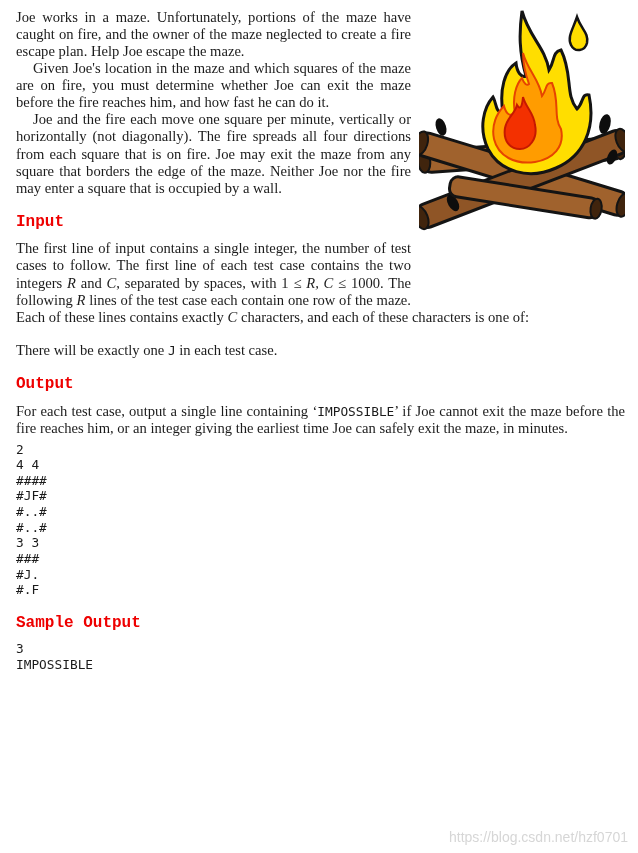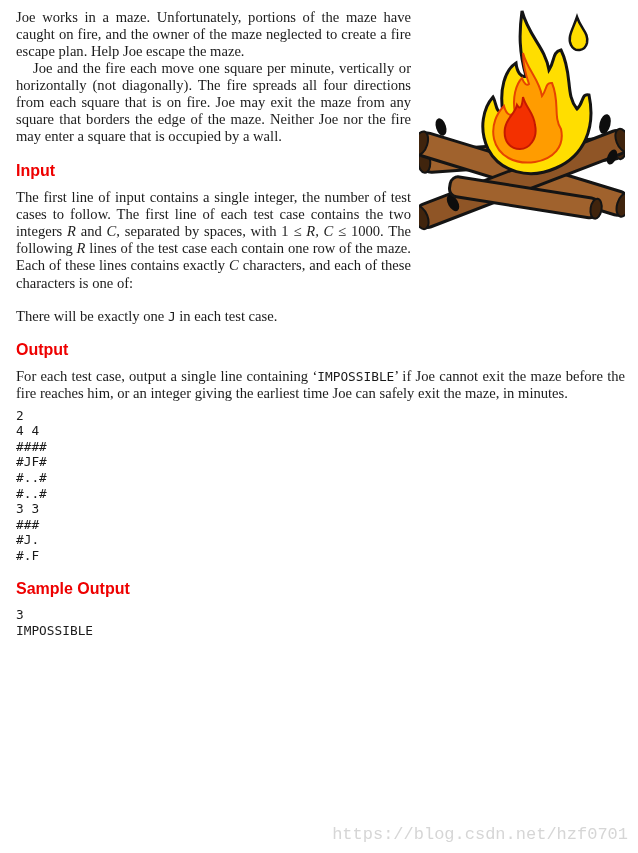--- a/index.html
+++ b/index.html
@@ -18,21 +18,21 @@
     border-radius:13px;
   }
   .fire-figure {
     float:right;
     width:206px; height:238px;
     margin:-2px 0 50px 8px;
   }
   p.para { text-align:justify; }
   p.indent { text-indent:17px; }
   h2.sec {
-    font-family:Liberation Sans, sans-serif;
+    font-family:Liberation Mono, monospace;
     font-weight:bold;
     font-size:16px;
     color:var(--heading-color, #ee0000);
     margin:16px 0 9px 0;
   }
   .tt { font-family:"DejaVu Sans Mono", monospace; font-size:12.8px; }
   .i  { font-style:italic; }
   ul.opts { list-style:none; margin:11px 0 2px 30px; }
   ul.opts li { margin-bottom:9px; }
   ul.opts li::before { content:"\2022"; display:inline-block; width:14px; }
@@ -40,22 +40,22 @@
   pre.code {
     font-family:"DejaVu Sans Mono", monospace;
     font-size:12.8px;
     line-height:1.22;
     margin:5px 0 0 0;
     white-space:pre;
   }
   .watermark {
     position:absolute;
     right:10px; bottom:8px;
-    font-family:Liberation Mono, monospace;
-    font-size:17px;
+    font-family:Liberation Sans, sans-serif;
+    font-size:14px;
     color:var(--watermark-color, #d6d6d6);
   }
 </style>
 </head>
 <body>
 
 <div class="page">
 
   <figure class="fire-figure">
     <svg width="206" height="238" viewBox="0 0 206 238">
@@ -91,20 +91,21 @@
       <path d="M104,90 C107,101 115,106 116,118 C119,132 110,142 101,142 C91,142 84,134 86,121 C88,110 96,107 98,98 C101,103 103,101 104,90 Z" fill="#F33000" stroke="#C61800" stroke-width="2"></path>
 
       <g transform="rotate(9 103 190)">
         <rect x="30" y="180" width="150" height="20" rx="8" fill="#A0622D" stroke="#141414" stroke-width="3"></rect>
         <ellipse cx="178" cy="190" rx="5.5" ry="10" fill="#40240D" stroke="#141414" stroke-width="2"></ellipse>
       </g>
     </svg>
   </figure>
 
   <p class="para">Joe works in a maze.  Unfortunately, portions of the maze have caught on fire, and the owner of the maze neglected to create a fire escape plan. Help Joe escape the maze.</p>
+  <p class="para indent">Given Joe's location in the maze and which squares of the maze are on fire, you must determine whether Joe can exit the maze before the fire reaches him, and how fast he can do it.</p>
   <p class="para indent">Joe and the fire each move one square per minute, vertically or horizontally (not diagonally).  The fire spreads all four directions from each square that is on fire.  Joe may exit the maze from any square that borders the edge of the maze.  Neither Joe nor the fire may enter a square that is occupied by a wall.</p>
 
   <h2 class="sec">Input</h2>
   <p class="para"><span>The first line of input contains a single integer, the number of test cases to follow.  The first line of each test case contains the two integers </span><span class="i">R</span><span> and </span><span class="i">C</span><span>, separated by spaces, with 1 ≤ </span><span class="i">R, C</span><span> ≤ 1000. The following </span><span class="i">R</span><span> lines of the test case each contain one row of the maze. Each of these lines contains exactly </span><span class="i">C</span><span> characters, and each of these characters is one of:</span></p>
 
   <ul class="opts">
   </ul>
 
   <p class="para note"><span>There will be exactly one </span><span class="tt">J</span><span> in each test case.</span></p>
 

